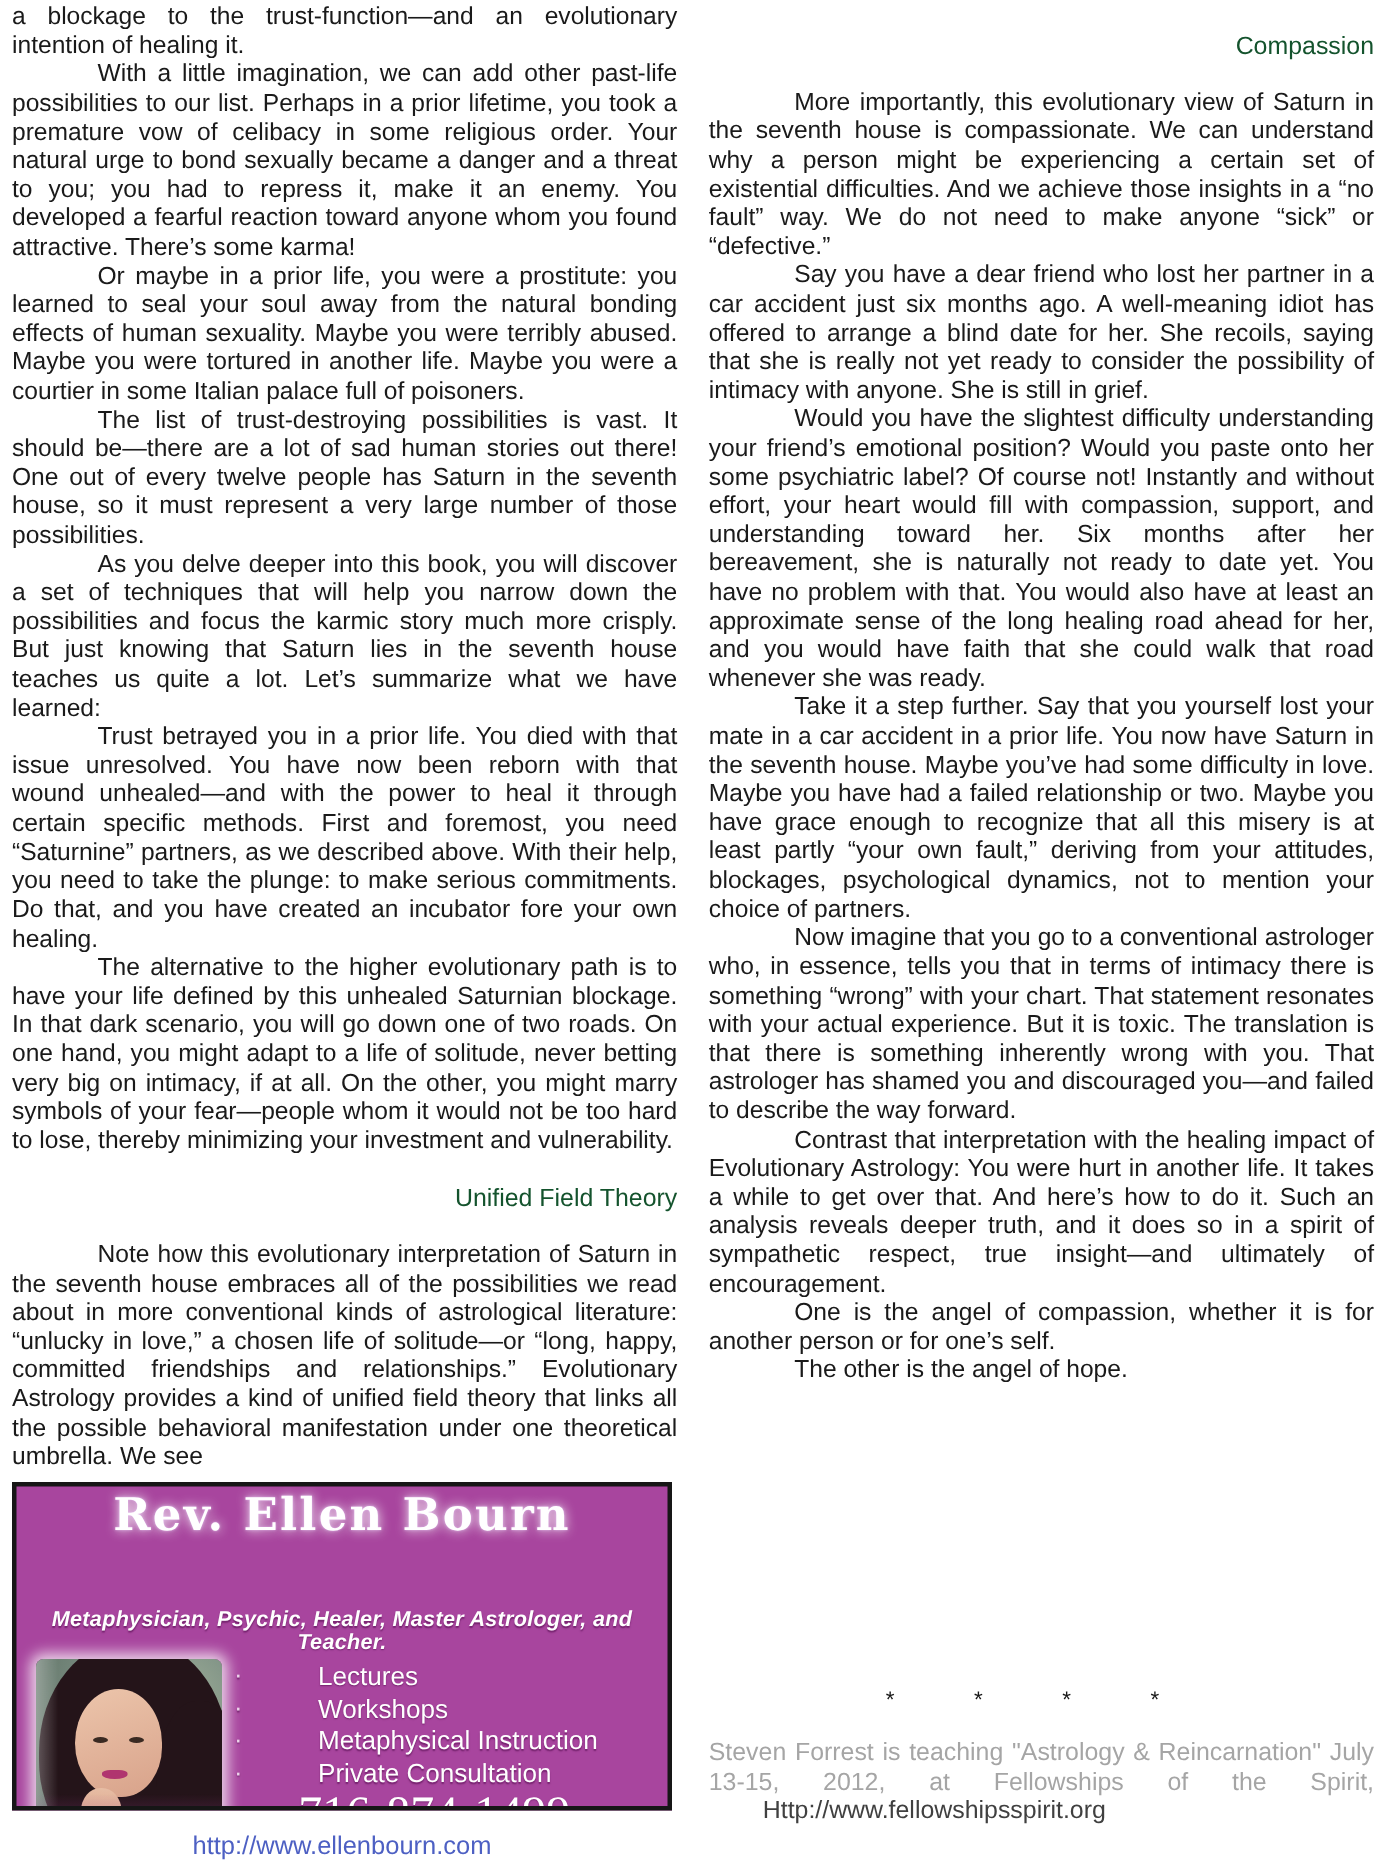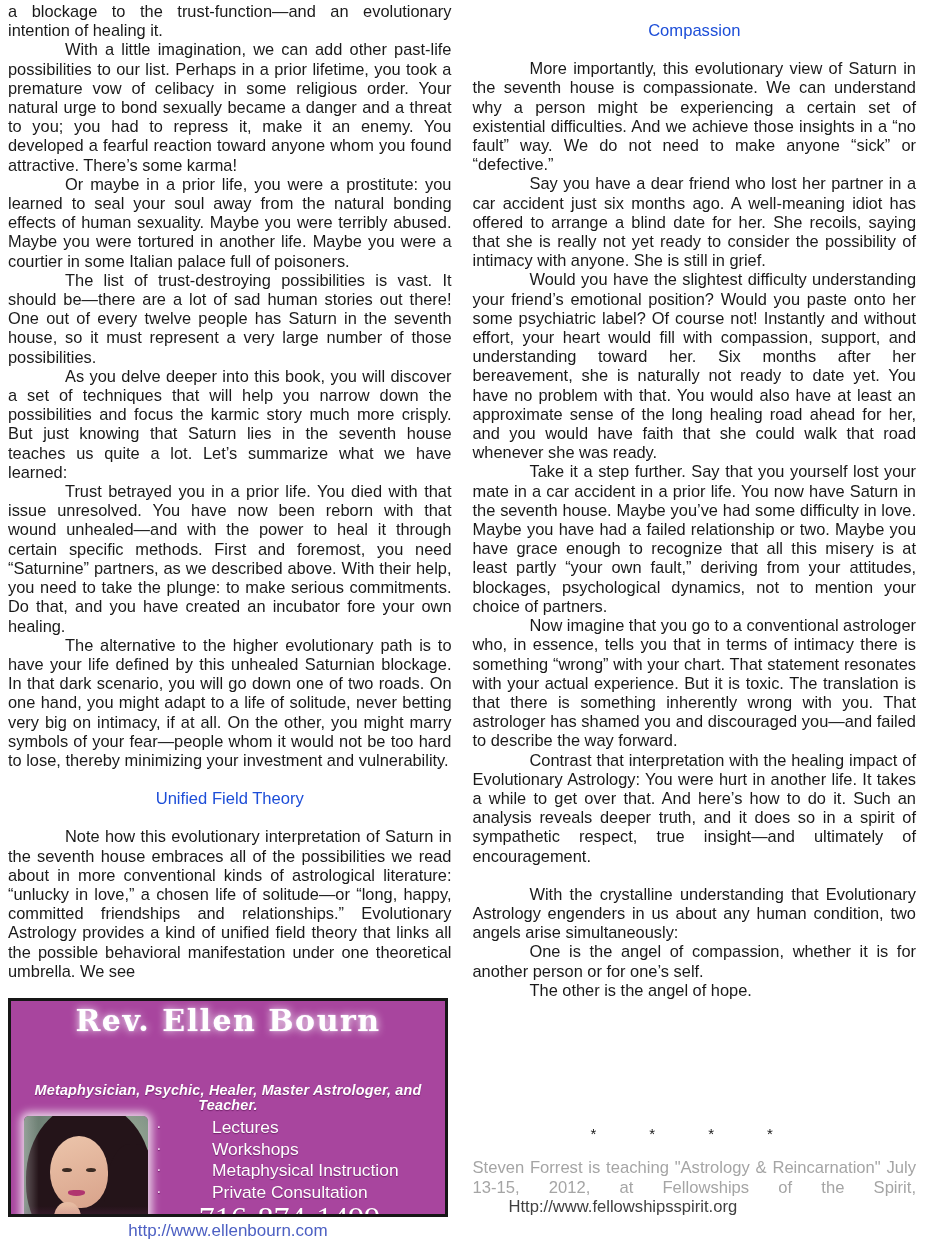--- a/index.html
+++ b/index.html
@@ -15,21 +15,21 @@
   .col-right { padding-bottom:26px; }
 
   .para {
     font-size:16.4px; line-height:19.2px;
     text-align:justify; text-indent:57px; color:#1a1a1a;
   }
   .no-indent { text-indent:0; }
   .space-before { margin-top:19px; }
   .heading {
     font-size:16.6px; line-height:19.2px; font-weight:normal;
-    text-align:center; margin:19px 0; color:#1d4ed8;
+    text-align:right; margin:19px 0; color:#14532d;
   }
 
   
   .ad {
     margin-top:auto; width:440px; height:219px; flex:none;
     border:3px solid #161616; background:#a8459e;
     position:relative; overflow:hidden;
   }
   .ad-title {
     text-align:center; font-family:"DejaVu Serif", serif; font-weight:bold;
@@ -76,21 +76,21 @@
   }
   .ad-services .dot { position:absolute; left:8px; top:-1px; font-size:17px; color:#ecd3ea; }
   .ad-contact { text-align:center; padding-right:14px; font-family:"Liberation Serif", serif; color:#ffffff;
                 text-shadow:0 1px 1px rgba(80,10,75,0.5); }
   .ad-phone { font-size:32px; line-height:27px; margin-top:2px; }
   .ad-email { font-size:23.5px; line-height:23px; }
   .ad-web   { font-size:23px;  line-height:22px; }
 
   .ad-link {
     width:440px; text-align:center; font-size:17px; line-height:22px;
-    color:#4d60c3; margin-top:3px;
+    color:#4d60c3; margin-top:13px;
   }
 
   
   .divider {
     margin-top:auto; display:flex; gap:53px; padding-left:118px;
     font-size:15px; line-height:19px; color:#161616; margin-bottom:15px;
   }
   .footer-para { font-size:16.6px; line-height:19.2px; text-align:justify; }
   .footer-gray { color:#a5a5a5; }
   .footer-blue { color:#404040;padding-left:36px; }
@@ -146,21 +146,20 @@
   </div>
 
   <div class="col col-right">
     <h2 class="heading">Compassion</h2>
     <p class="para">More importantly, this evolutionary view of Saturn in the seventh house is compassionate. We can understand why a person might be experiencing a certain set of existential difficulties. And we achieve those insights in a “no fault” way. We do not need to make anyone “sick” or “defective.”</p>
     <p class="para">Say you have a dear friend who lost her partner in a car accident just six months ago. A well-meaning idiot has offered to arrange a blind date for her. She recoils, saying that she is really not yet ready to consider the possibility of intimacy with anyone. She is still in grief.</p>
     <p class="para">Would you have the slightest difficulty understanding your friend’s emotional position? Would you paste onto her some psychiatric label?  Of course not!  Instantly and without effort, your heart would fill with compassion, support, and understanding toward her.  Six months after her bereavement, she is naturally not ready to date yet. You have no problem with that. You would also have at least an approximate sense of the long healing road ahead for her, and you would have faith that she could  walk that road whenever she was ready.</p>
     <p class="para">Take it a step further. Say that you yourself lost your mate in a car accident in a prior life. You now have Saturn in the seventh house. Maybe you’ve had some difficulty in love. Maybe you have had a failed relationship or two. Maybe you have grace enough to recognize that all this misery is at least partly “your own fault,” deriving from your attitudes, blockages, psychological dynamics, not to mention your choice of partners.</p>
     <p class="para">Now imagine that you go to a conventional astrologer who, in essence, tells you that  in terms of intimacy there is something “wrong” with your chart. That statement resonates with your actual experience. But it is toxic. The translation is that there is something inherently wrong with you. That astrologer has shamed you and discouraged you—and failed to describe the way forward.</p>
     <p class="para">Contrast that interpretation with the healing impact of Evolutionary Astrology: You were hurt in another life. It takes a while to get over that. And here’s how to do it. Such an analysis reveals deeper truth, and it does so in a spirit of sympathetic respect, true insight—and ultimately of encouragement.</p>
-    <p class="para space-before">With the crystalline understanding that Evolutionary Astrology engenders in us about any human condition, two angels arise simultaneously:</p>
     <p class="para">One is the angel of compassion, whether it is for another person or for one’s self.</p>
     <p class="para">The other is the angel of hope.</p>
 
     <div class="divider">
       <span>*</span>
       <span>*</span>
       <span>*</span>
       <span>*</span>
     </div>
 

